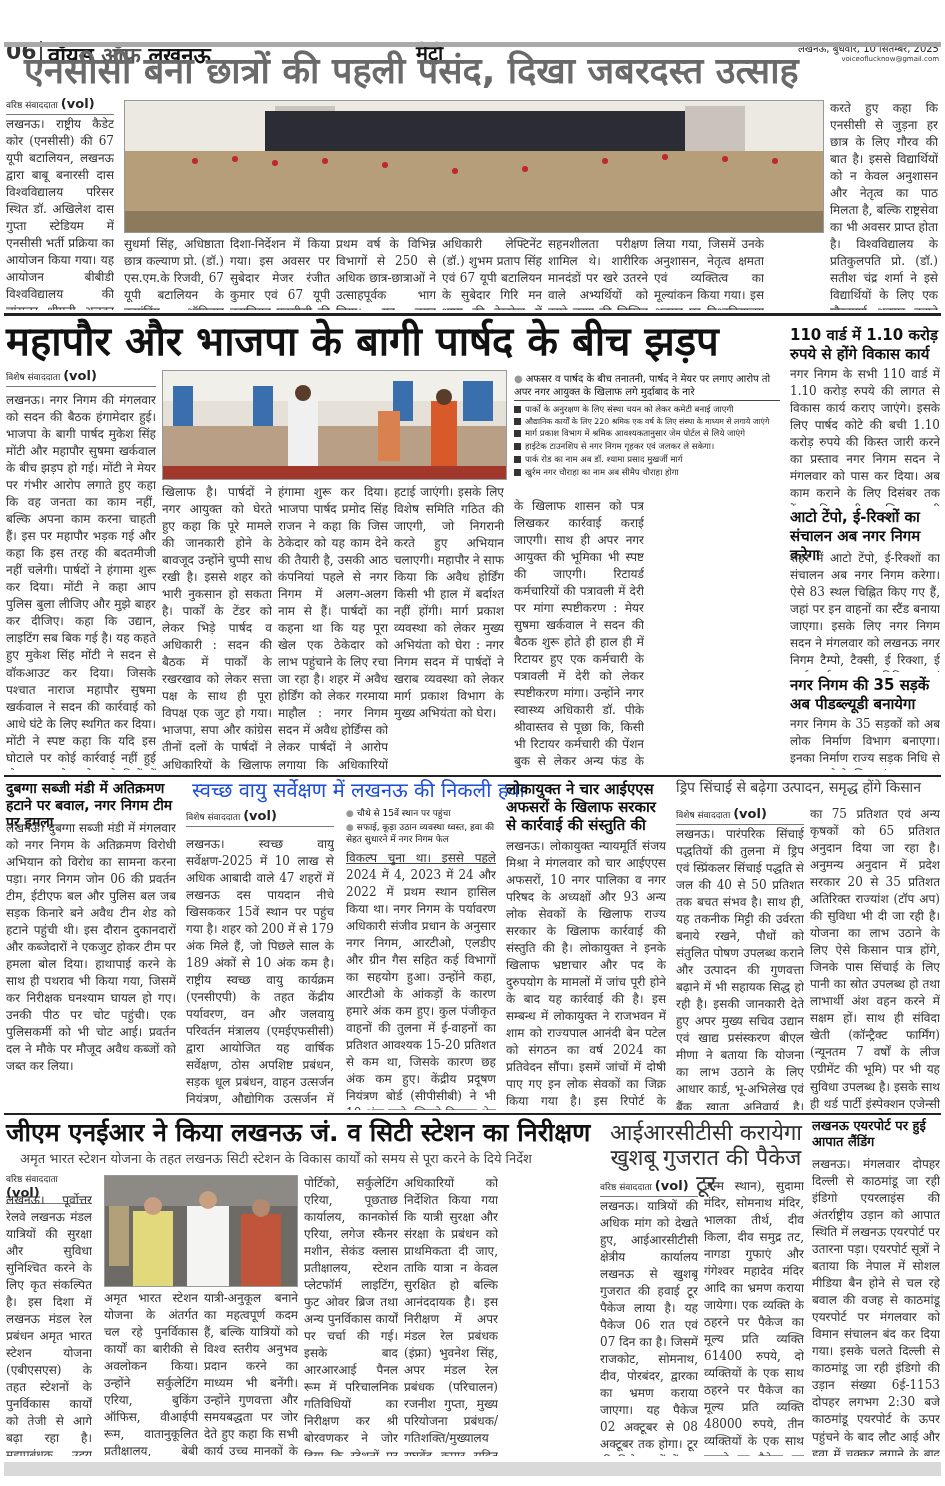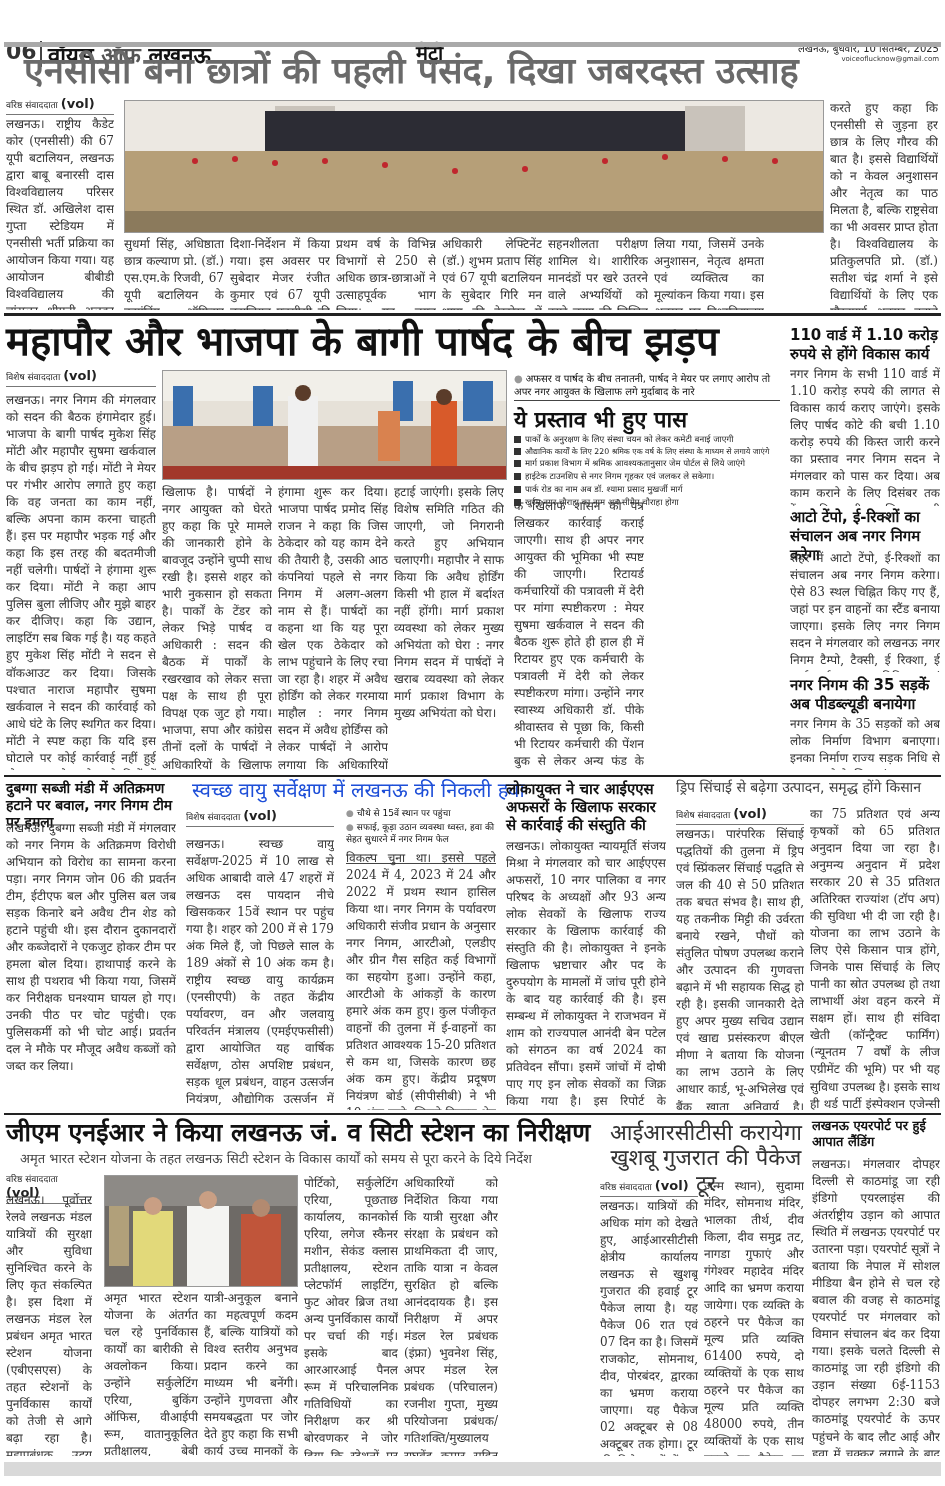--- a/index.html
+++ b/index.html
@@ -108,21 +108,20 @@
     <rect x="268" y="30" width="26" height="80" fill="#d85a2a"></rect>
     <circle cx="281" cy="26" r="8" fill="#5a3c2a"></circle>
     <rect x="215" y="40" width="22" height="50" fill="#d9824f"></rect>
     <rect x="0" y="95" width="345" height="15" fill="#a2382b"></rect>
   </svg>
 </div>
 <div class="abs bullet" style="left:514px;top:372px;width:266px;">अफसर व पार्षद के बीच तनातनी, पार्षद ने मेयर पर लगाए आरोप तो अपर नगर आयुक्त के खिलाफ लगे मुर्दाबाद के नारे</div>
 
 <div class="abs" style="left:514px;top:400px;width:266px;">
   <div class="hrule-thin" style="margin-bottom:2px;"></div>
-  <div class="box-title">ये प्रस्ताव भी हुए पास</div>
   <div class="prop-item">पार्कों के अनुरक्षण के लिए संस्था चयन को लेकर कमेटी बनाई जाएगी</div>
   <div class="prop-item" style="font-size:7.8px;">औद्यानिक कार्यों के लिए 220 श्रमिक एक वर्ष के लिए संस्था के माध्यम से लगाये जाएंगे</div>
   <div class="prop-item">मार्ग प्रकाश विभाग में श्रमिक आवश्यकतानुसार जेम पोर्टल से लिये जाएंगे</div>
   <div class="prop-item">हाईटेक टाउनशिप से नगर निगम गृहकर एवं जलकर ले सकेगा।</div>
   <div class="prop-item">पार्क रोड का नाम अब डॉ. श्यामा प्रसाद मुखर्जी मार्ग</div>
   <div class="prop-item">खुर्रम नगर चौराहा का नाम अब सीमैप चौराहा होगा</div>
 </div>
 
 <div class="abs col" style="left:162px;top:484px;width:110px;height:286px;">खिलाफ है। पार्षदों ने नगर आयुक्त को घेरते हुए कहा कि पूरे मामले की जानकारी होने के बावजूद उन्होंने चुप्पी साध रखी है। इससे शहर को भारी नुकसान हो सकता है। पार्कों के टेंडर को लेकर भिड़े पार्षद व अधिकारी : सदन की बैठक में पार्कों के रखरखाव को लेकर सत्ता पक्ष के साथ ही पूरा विपक्ष एक जुट हो गया। भाजपा, सपा और कांग्रेस तीनों दलों के पार्षदों ने अधिकारियों के खिलाफ मोर्चा खोल दिया।</div>
 <div class="abs col" style="left:278px;top:484px;width:110px;height:286px;">हंगामा शुरू कर दिया। भाजपा पार्षद प्रमोद सिंह राजन ने कहा कि जिस ठेकेदार को यह काम देने की तैयारी है, उसकी आठ कंपनियां पहले से नगर निगम में अलग-अलग नाम से हैं। पार्षदों का कहना था कि यह पूरा खेल एक ठेकेदार को लाभ पहुंचाने के लिए रचा जा रहा है। शहर में अवैध होर्डिंग को लेकर गरमाया माहौल : नगर निगम सदन में अवैध होर्डिंग्स को लेकर पार्षदों ने आरोप लगाया कि अधिकारियों की मिलीभगत से</div>

